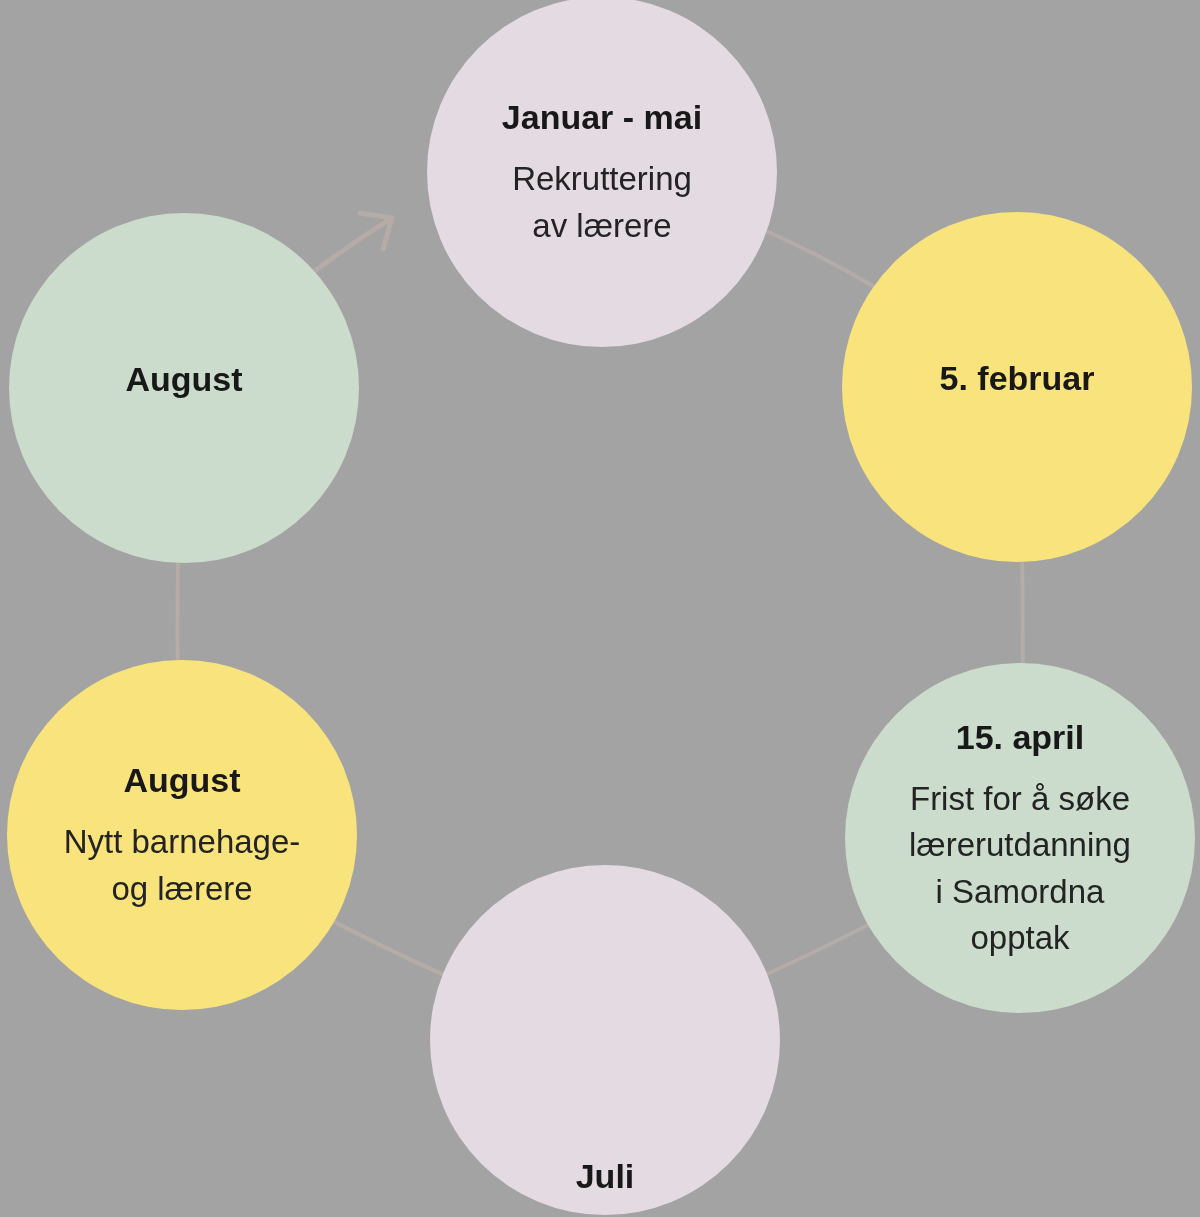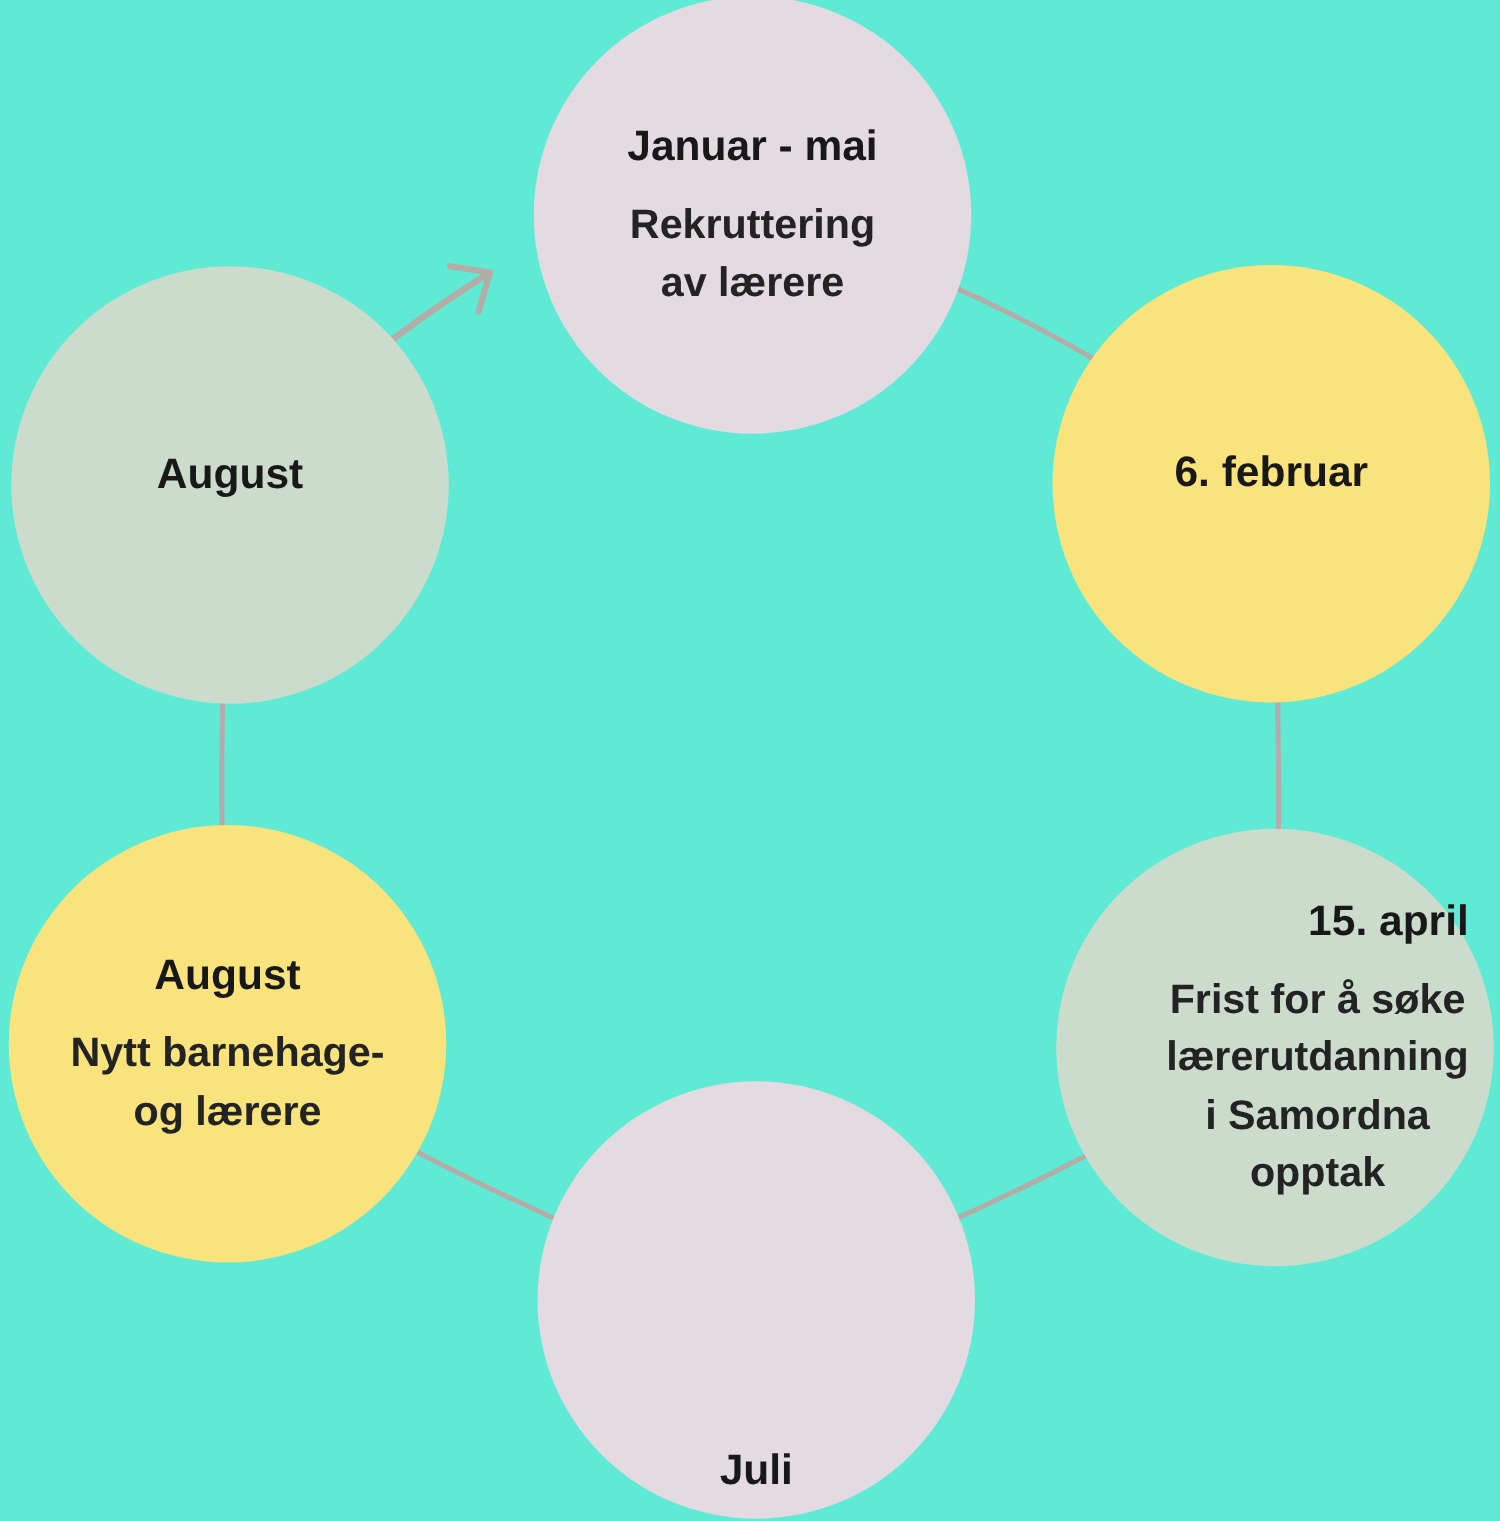--- a/index.html
+++ b/index.html
@@ -5,21 +5,21 @@
   html, body {
     margin: 0;
     padding: 0;
     background: #ffffff;
     font-family: "Liberation Sans", sans-serif;
   }
   .canvas {
     position: relative;
     width: 1200px;
     height: 1217px;
-    background: #5eead4;
+    background: #a3a3a3;
     overflow: hidden;
   }
   .connectors {
     position: absolute;
     left: 0;
     top: 0;
     z-index: 0;
   }
   .circle {
     position: absolute;
@@ -37,21 +37,21 @@
   }
   .step-heading {
     font-size: 34px;
     font-weight: 700;
     color: #181818;
     margin-bottom: 17px;
     line-height: 1.3;
   }
   .step-body {
     font-size: 33px;
-    font-weight: 700;
+    font-weight: 400;
     color: #232323;
     line-height: 1.4;
     white-space: pre-line;
   }
   
   .c1 { left: 427px; top: -3px;  }   
   .c2 { left: 842px; top: 212px; }   
   .c3 { left: 845px; top: 663px; }   
   .c4 { left: 430px; top: 865px; justify-content: flex-end; }   
   .c5 { left: 7px;   top: 660px; }   
@@ -72,24 +72,24 @@
     <polyline points="360,213 392,218 383,249" stroke-width="5"></polyline>
   </svg>
 
   <div class="circle c1" style="background-color: rgb(227, 218, 226);">
     <div class="step-heading">Januar - mai</div>
     <div class="step-body">Rekruttering
 av lærere</div>
   </div>
 
   <div class="circle c2" style="background-color: rgb(249, 227, 125);">
-    <div class="step-heading">6. februar</div>
+    <div class="step-heading">5. februar</div>
   </div>
 
-  <div class="circle c3" style="background-color: rgb(203, 219, 204); align-items: flex-end;">
+  <div class="circle c3" style="background-color: rgb(203, 219, 204);">
     <div class="step-heading">15. april</div>
     <div class="step-body">Frist for å søke
 lærerutdanning
 i Samordna
 opptak</div>
   </div>
 
   <div class="circle c4" style="background-color: rgb(227, 218, 226);">
     <div class="step-heading">Juli</div>
   </div>

